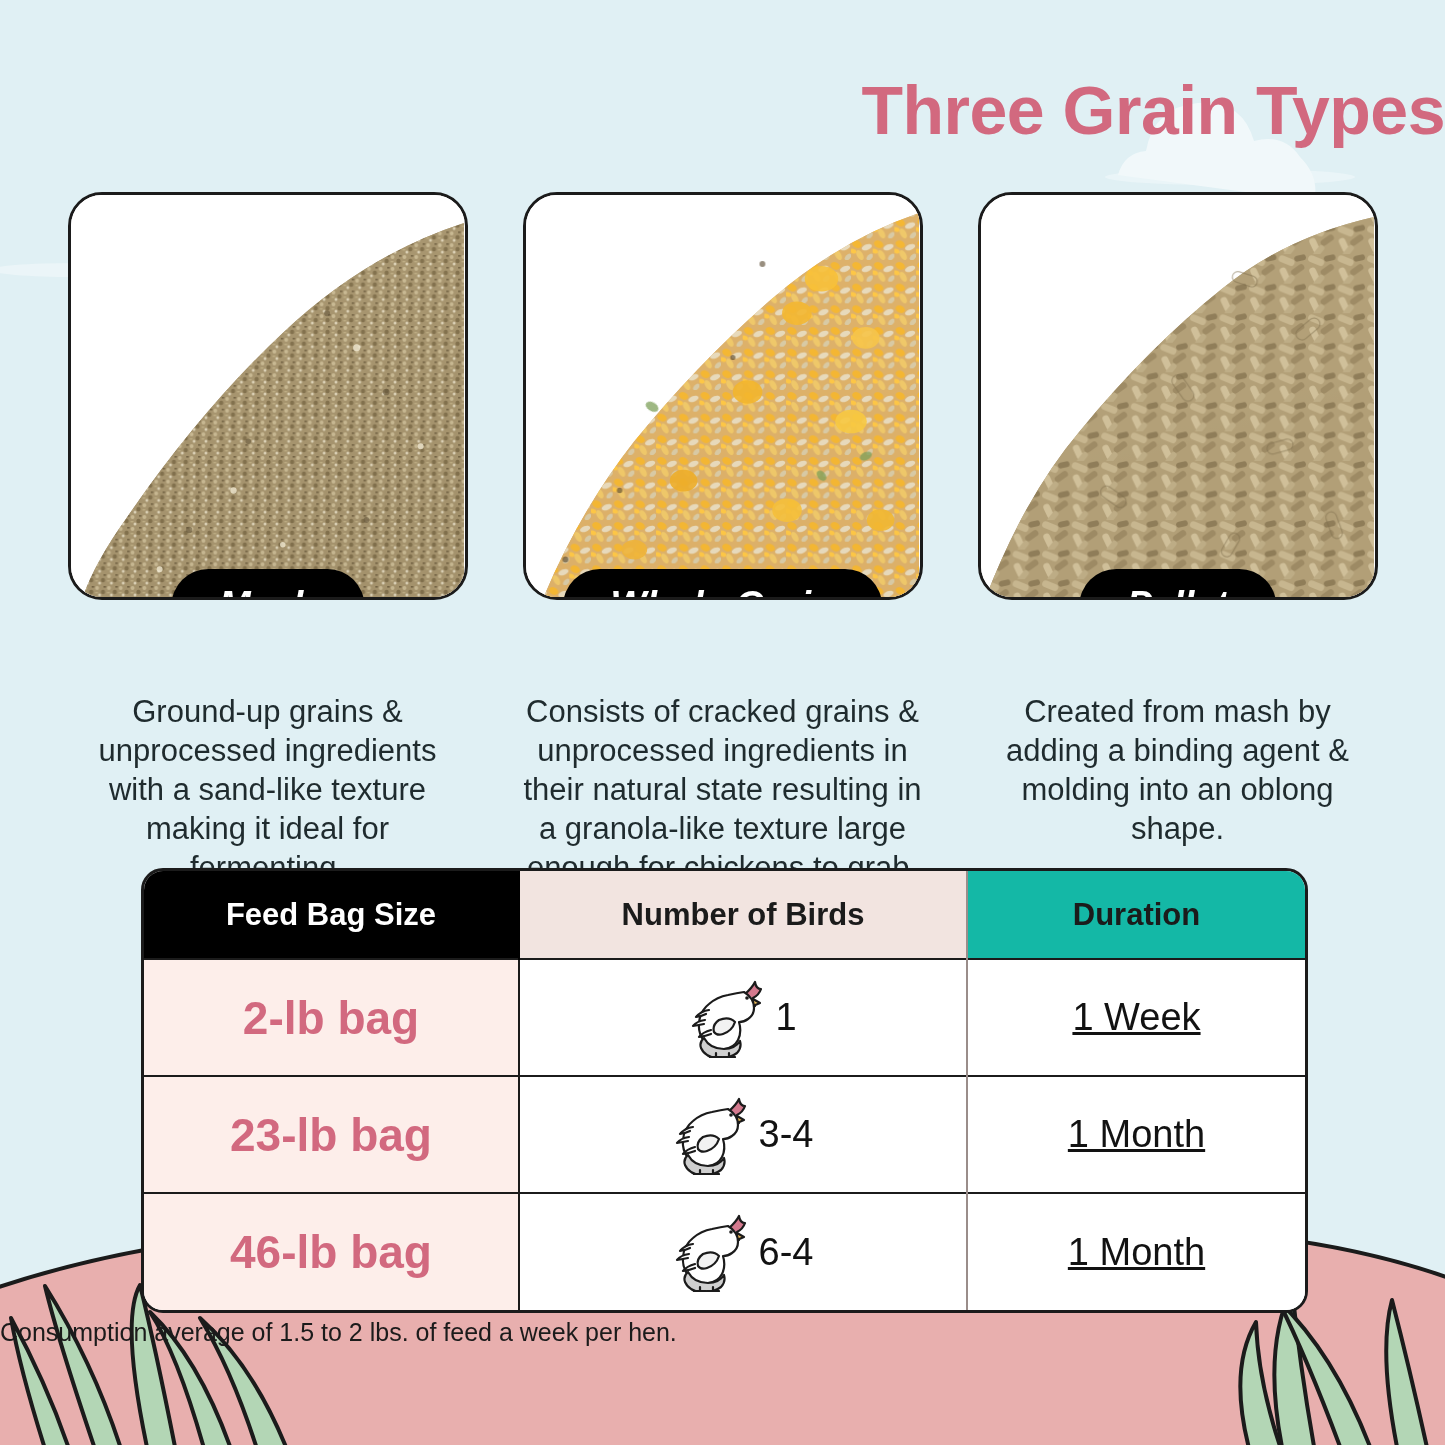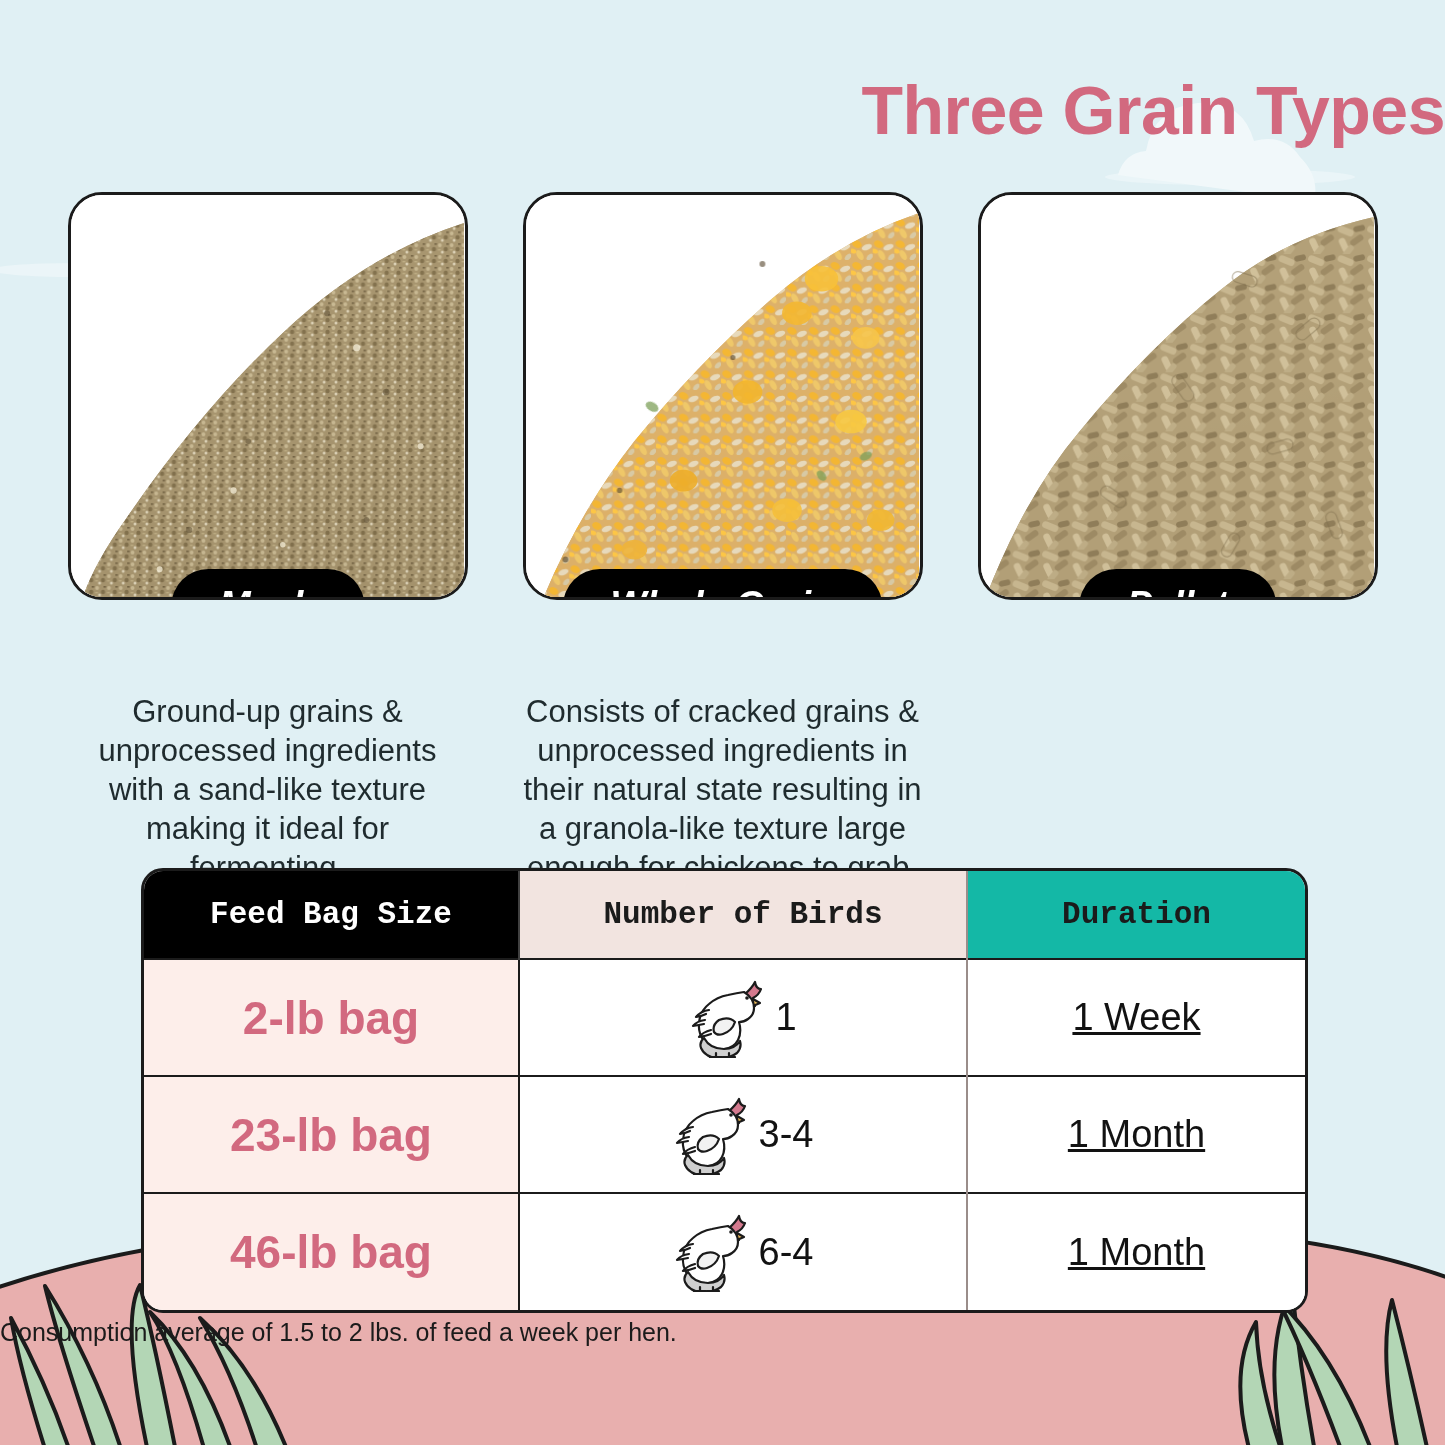--- a/index.html
+++ b/index.html
@@ -113,26 +113,25 @@
     background: #ffffff;
   }
 
   table { width: 100%; border-collapse: collapse; table-layout: fixed; }
 
   thead th {
     height: 88px;
     font-size: 31px;
     font-weight: 700;
     vertical-align: middle;
-    font-family: Liberation Mono, monospace;
   }
 
   .th-bag   { background: #000000; color: #ffffff; width: 375px; }
   .th-birds { background: #f2e4e0; color: #1b1b1b; width: 448px;
-              border-left: 2px solid #404040; }
+              border-left: 2px solid #000000; }
   .th-dur   { background: #14b8a6; color: #1b1b1b;
               border-left: 2px solid #9a8d8a; }
 
   tbody td {
     height: 117px;
     font-size: 40px;
     vertical-align: middle;
     text-align: center;
     border-top: 2px solid #1b1b1b;
   }
@@ -336,20 +335,21 @@
             <rect x="318" y="130" width="28" height="12" rx="6" transform="rotate(-40 332 136)"></rect>
             <rect x="190" y="190" width="30" height="12" rx="6" transform="rotate(55 205 196)"></rect>
             <rect x="290" y="250" width="27" height="11" rx="5.5" transform="rotate(-15 303 255)"></rect>
             <rect x="120" y="300" width="29" height="12" rx="6" transform="rotate(35 134 306)"></rect>
             <rect x="240" y="350" width="26" height="11" rx="5.5" transform="rotate(-60 253 355)"></rect>
             <rect x="345" y="330" width="28" height="11" rx="5.5" transform="rotate(70 359 335)"></rect>
           </g>
         </svg>
         <div class="badge">Pellet</div>
       </div>
+      <div class="desc">Created from mash by adding a binding agent &amp; molding into an oblong shape.</div>
     </div>
   </div>
 
   <div class="table-wrap">
     <table>
       <thead>
         <tr>
           <th class="th-bag">Feed Bag Size</th>
           <th class="th-birds">Number of Birds</th>
           <th class="th-dur">Duration</th>

